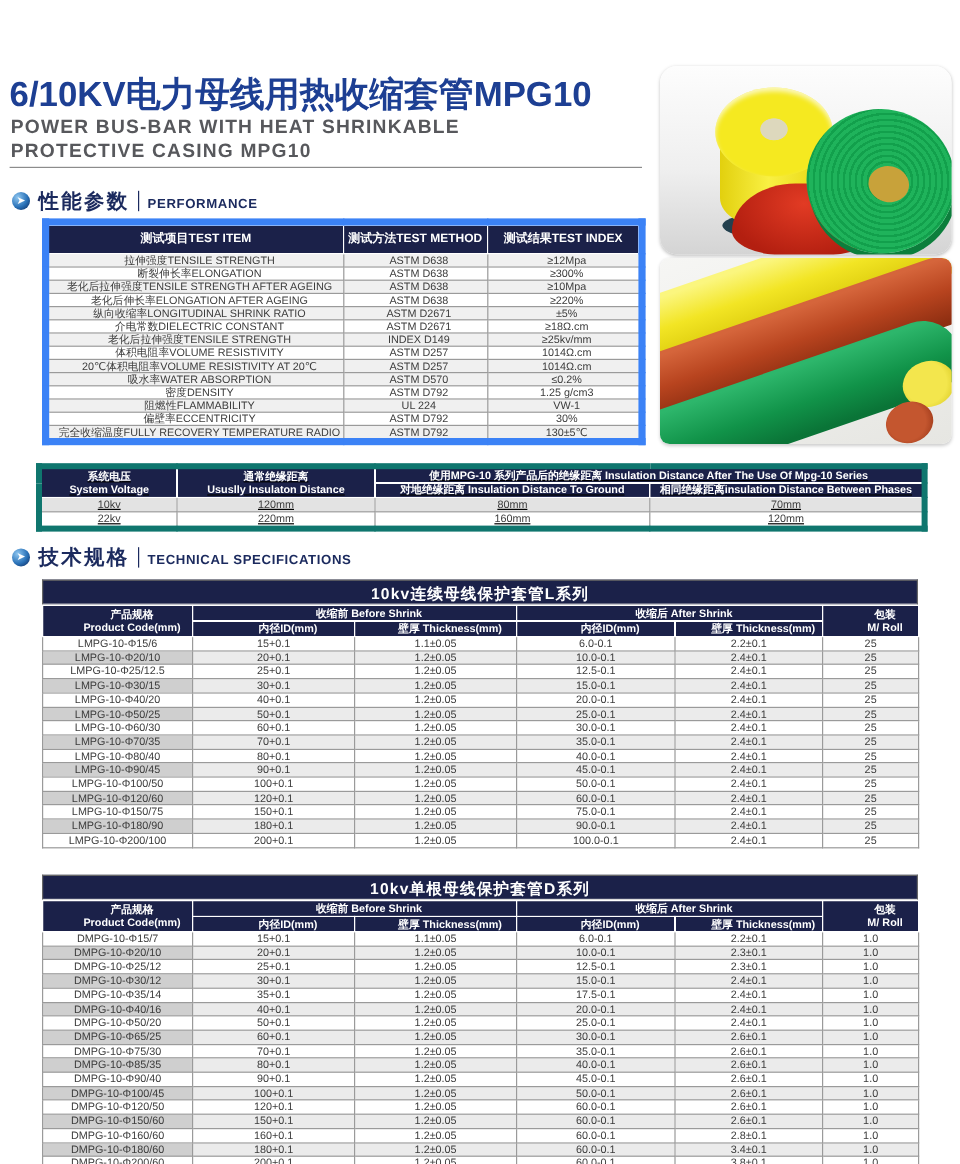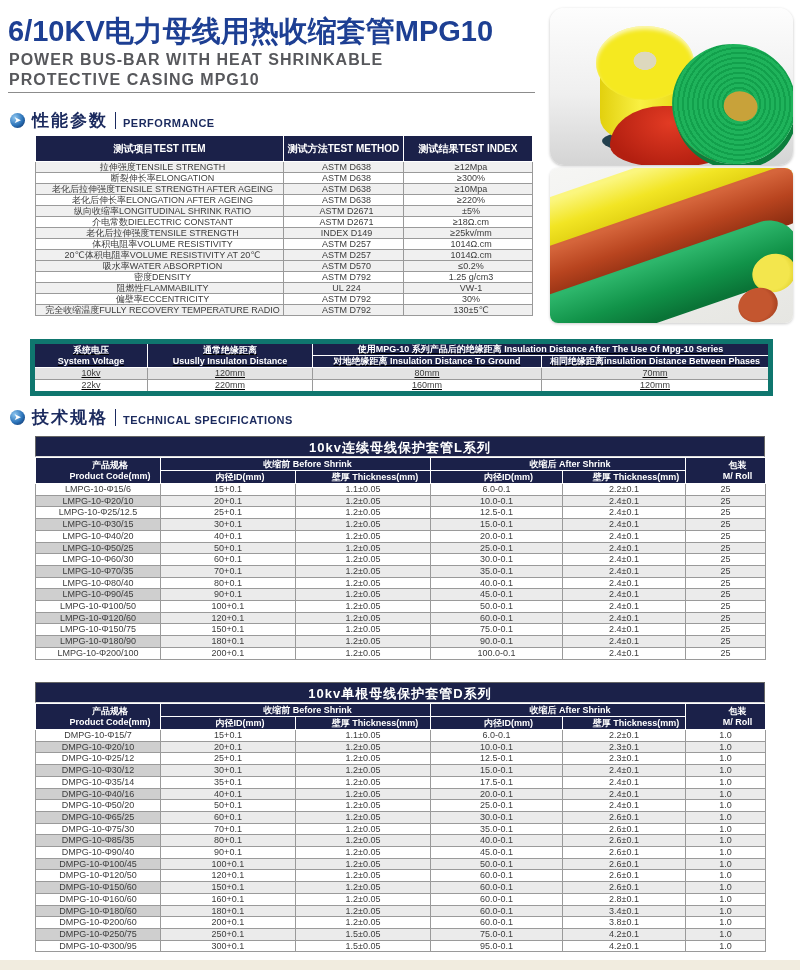--- a/index.html
+++ b/index.html
@@ -1,18 +1,18 @@
 <!DOCTYPE html>
 <html><head>
 <meta charset="utf-8">
 <style>
   * { margin:0; padding:0; box-sizing:border-box; }
   html,body { width:800px; height:970px; background:#fff;
     font-family:"Liberation Sans","DejaVu Sans",sans-serif; position:relative; overflow:hidden; }
-  .abs { position:absolute; }
+  .abs { position:absolute;margin-top:47px; }
 
   
   .page-title { left:8px; top:12px; font-size:29px; font-weight:bold; color:#1d3f93; letter-spacing:0px; }
   .page-subtitle { left:9px; top:50px; font-size:16px; color:#57585c; letter-spacing:1px; line-height:20px; font-weight:bold; }
   .rule { left:8px; top:92px; width:527px; height:1px; background:#8c8c8c; }
 
   
   .section { display:flex; align-items:center; gap:7px; color:#1b2a5e; }
   .sec1 { left:10px; top:109px; }
   .sec2 { left:10px; top:406px; }
@@ -26,21 +26,21 @@
   .sec-en { font-size:11px; font-weight:bold; letter-spacing:0.5px; margin-top:4px; }
 
   
   table { border-collapse:collapse; table-layout:fixed; }
   th,td { overflow:hidden; white-space:nowrap; }
   thead th { background:#1b2149; color:#fff; font-weight:bold;
     border:1px solid rgba(255,255,255,0.35); }
   tbody td { color:#3c3c3c; border:1px solid #9a9a9a; font-size:9px; }
 
   
-  .perf { left:35px; top:135px; width:497px; border:1px solid #3b82f6; }
+  .perf { left:35px; top:135px; width:497px; border:6px solid #3b82f6; }
   .perf thead th { height:26px; font-size:10px; }
   .perf tbody td { height:10px; line-height:10px; padding-left:6px; text-align:center; }
   .perf tbody tr.r-odd td { background:#f0f0f0; }
   .perf tbody tr.r-even td { background:#ffffff; }
 
   
   .ins { left:30px; top:339px; width:738px; border:5px solid #0f766e;text-decoration:underline; }
   .ins thead th { font-size:9px; line-height:11px; }
   .ins thead .two-line { height:26px; }
   .ins thead span { display:block; }

